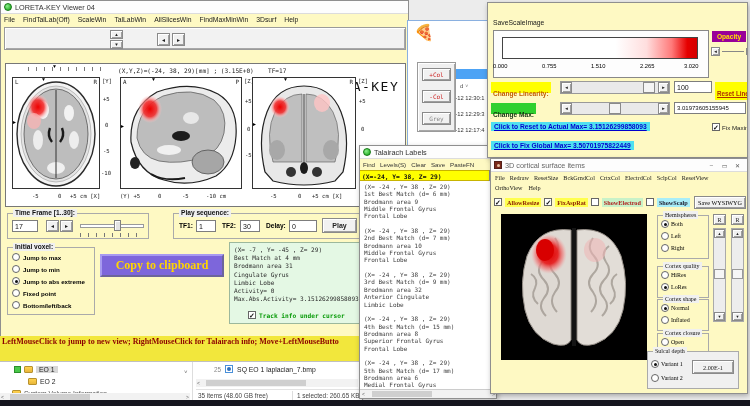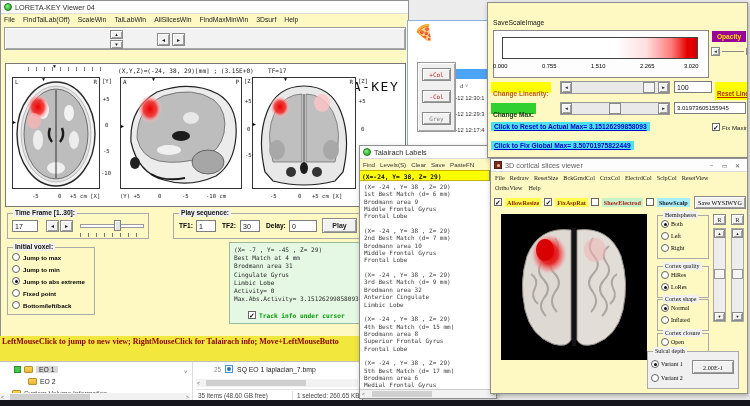--- a/index.html
+++ b/index.html
@@ -256,20 +256,24 @@
       <div class="row" style="left:4px;top:41px">
           <span class="radio"></span>
           <span style="font-size:6.2px;font-weight:bold">Fixed point</span>
         </div>
       <div class="row" style="left:4px;top:53px">
           <span class="radio"></span>
           <span style="font-size:6.2px;font-weight:bold">Bottom/left/back</span>
         </div>
     </div>
 
+    <div class="abs" style="left:99px;top:253px;width:124px;height:23px;background:#7d66db;
+         border:2px outset #a79af0;display:flex;align-items:center;justify-content:center">
+      <span class="serif" style="font-size:12px;font-weight:bold;color:#ffd400">Copy to clipboard</span>
+    </div>
 
     <div class="abs" style="left:228px;top:241px;width:131px;height:82px;background:#e4f8e4;border:1px solid #9cb89c">
       <pre class="txt" style="position:absolute;left:4px;top:3px;font-size:6.1px;line-height:8.2px;color:#2b2b2b">(X= -7 , Y= -45 , Z= 29)
 Best Match at 4 mm
 Brodmann area 31
 Cingulate Gyrus
 Limbic Lobe
 Activity= 0
 Max.Abs.Activity= 3.15126299858093</pre>
       <div class="row" style="left:18px;top:68px">
@@ -467,21 +471,21 @@
       <span style="font-size:6.2px;color:#222;white-space:nowrap">Fix Maximu</span>
     </div>
     <div class="cyanlink" style="left:3px;top:138px">Click to Fix Global Max= 3.50701975822449</div>
   </div>
 
   <div class="win" style="left:490px;top:158px;width:258px;height:236px">
     <div class="tbar" style="height:13px">
       <span style="width:8px;height:8px;background:#7a2a1a;border:1px solid #55201a;flex:0 0 auto;display:inline-flex;align-items:center;justify-content:center">
           <span style="width:3px;height:3px;border-radius:50%;background:#e8c0a0"></span>
         </span>
-      <span style="color:#666">3D cortical slices viewer</span>
+      <span style="color:#666">3D cortical surface items</span>
       <span class="wbtns">
         <span class="wbtn">–</span>
         <span class="wbtn">▭</span>
         <span class="wbtn">✕</span>
       </span>
     </div>
     <div class="mrow serif" style="left:4px;top:13px;height:10px;gap:5px;font-size:6.2px">
       <span>File</span>
       <span>Redraw</span>
       <span>ResetSize</span>

